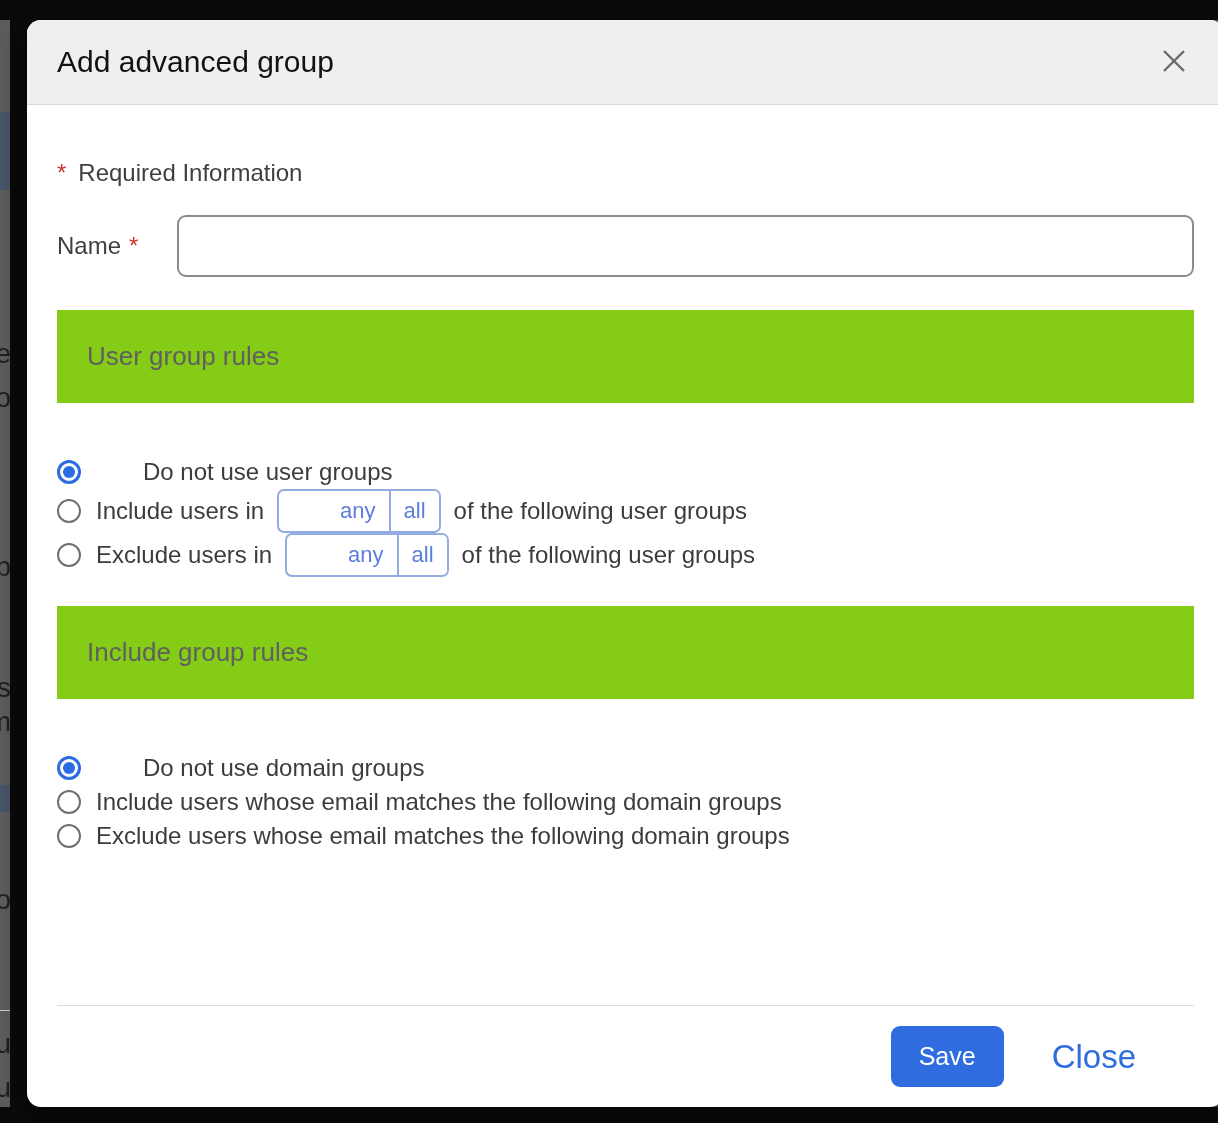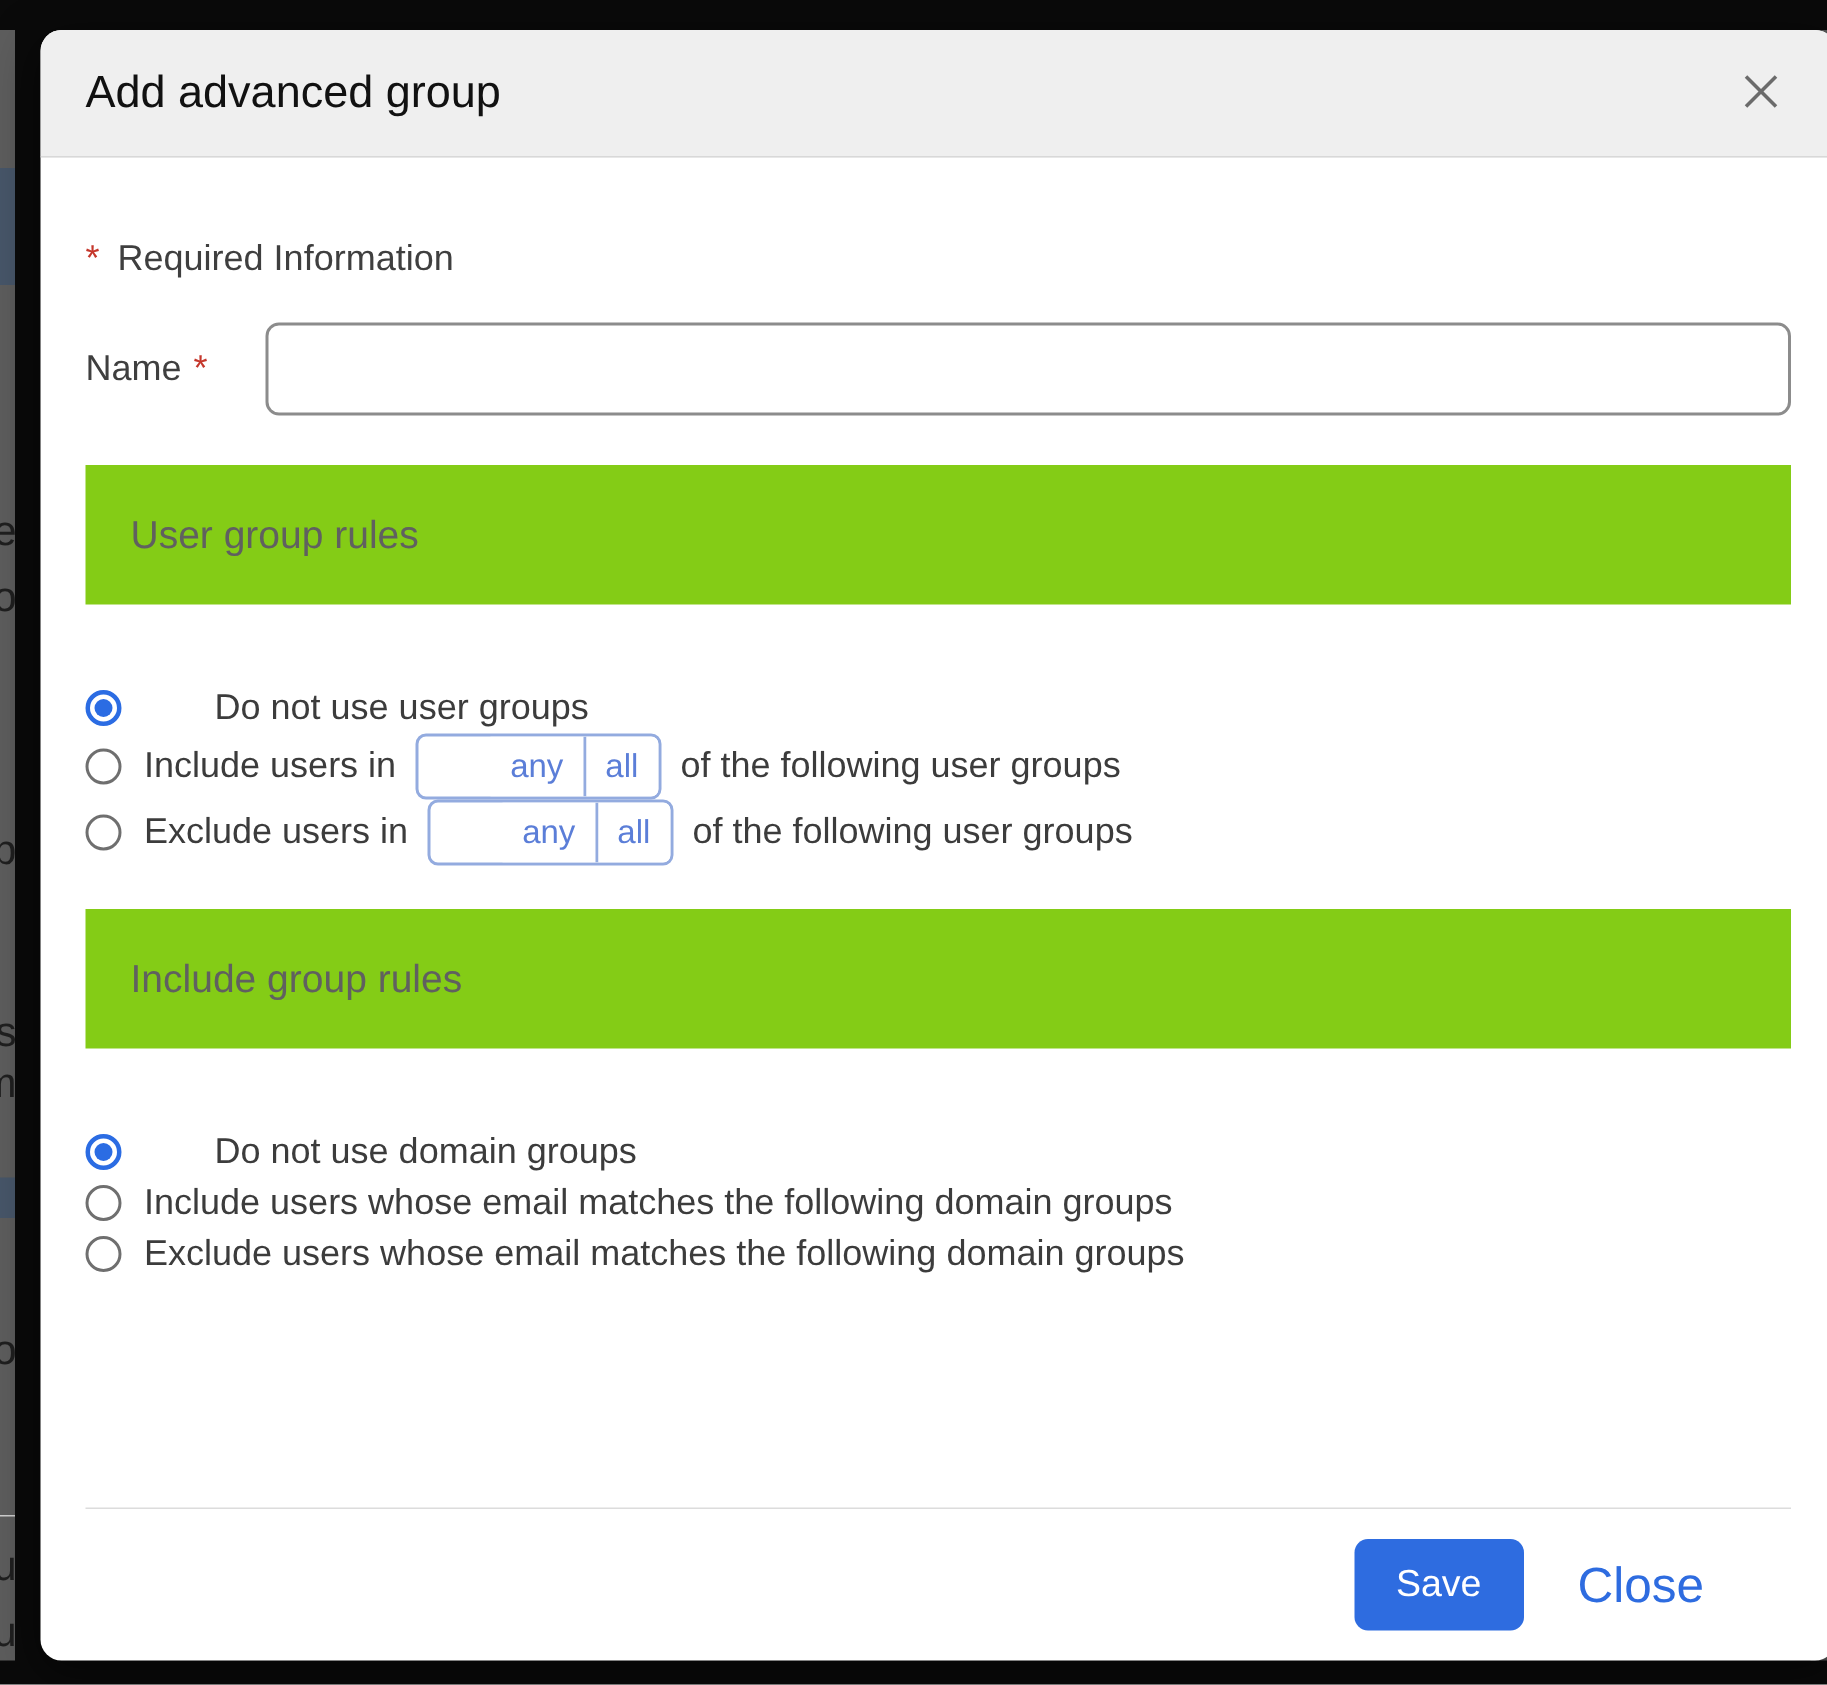--- a/index.html
+++ b/index.html
@@ -100,21 +100,21 @@
     background:#fff; border:none; cursor:pointer;
     font-size:22px; color:#5b7ed8; padding:9px 13px; line-height:1;
     font-family:inherit;
   }
   .seg:first-child { border-right:2px solid #93abdf; }
 
   .modal-footer {
     margin-top:auto; flex:none; height:102px;
     border-top:1px solid #dcdcdc;
     display:flex; align-items:center; justify-content:flex-end;
-    gap:36px; padding-right:58px;
+    gap:48px; padding-right:58px;
   }
   .save-btn {
     width:113px; height:61px; background:#2e6ce0; color:#ffffff;
     border:none; border-radius:9px; font-size:25px; cursor:pointer;
     font-family:inherit;
   }
   .close-link {
     background:none; border:none; color:#2e6ce0; font-size:33px; cursor:pointer;
     font-family:inherit;
   }

